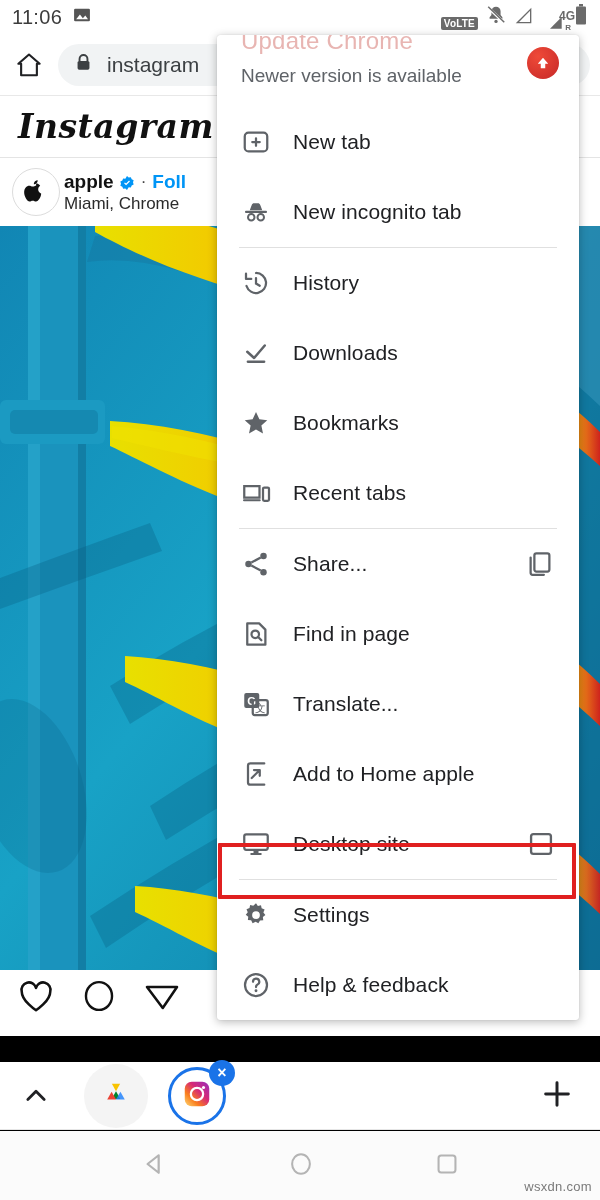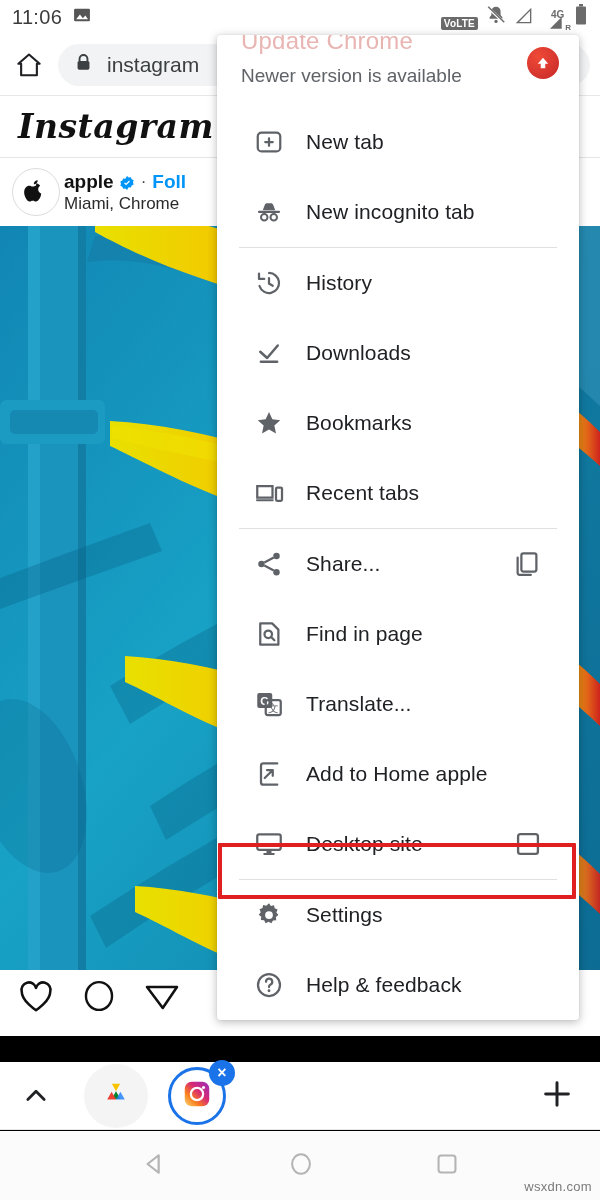--- a/index.html
+++ b/index.html
@@ -18,21 +18,21 @@
     background:#ffffff;display:flex;align-items:center;
     padding:0 12px;box-sizing:border-box;
   }
   .status-time{font-size:20px;color:#3c3c3c;letter-spacing:.3px;font-family:"Liberation Sans",sans-serif;}
   .status-left-icons{display:flex;align-items:center;margin-left:10px;gap:6px;}
   .status-right{margin-left:auto;display:flex;align-items:flex-end;gap:7px;padding-left:11px;}
   .volte{
     background:#6b6b6b;color:#fff;font-size:10px;font-weight:bold;
     padding:1px 3px;border-radius:2px;letter-spacing:.2px;line-height:11px;
   }
-  .sig-4g{font-size:10px;color:#6b6b6b;position:absolute;top:-1px;left:10px;font-weight:bold;}
+  .sig-4g{font-size:12px;color:#6b6b6b;position:absolute;top:-1px;left:18px;font-weight:bold;}
   .sig-r{font-size:8px;color:#6b6b6b;position:absolute;bottom:-2px;right:-4px;font-weight:bold;}
 
   
   .browserbar{
     position:absolute;left:0;top:34px;width:600px;height:62px;
     background:#ffffff;display:flex;align-items:center;
     border-bottom:1px solid #e8e8e8;box-sizing:border-box;
   }
   .home-btn{width:58px;display:flex;justify-content:center;align-items:center;}
   .omnibox{
@@ -83,21 +83,21 @@
   .update-title{
     position:absolute;top:-8px;left:24px;font-size:24px;color:#e8b5b2;letter-spacing:.2px;
   }
   .update-sub{position:absolute;top:30px;left:24px;font-size:19px;color:#5f6368;}
   .update-badge{
     position:absolute;right:20px;top:12px;width:32px;height:32px;border-radius:50%;
     background:radial-gradient(circle at 35% 30%, #ef4a38, #c62828);
     display:flex;align-items:center;justify-content:center;
   }
   .menu-item{
-    height:70px;display:flex;align-items:center;padding:0 37px;box-sizing:border-box;position:relative;
+    height:70px;display:flex;align-items:center;padding:0 24px;box-sizing:border-box;position:relative;
   }
   .mi-icon{width:42px;display:flex;align-items:center;justify-content:flex-start;flex:none;}
   .mi-label{font-size:21px;color:#202124;margin-left:10px;letter-spacing:.1px;}
   .mi-trailing{margin-left:auto;display:flex;align-items:center;}
   .menu-sep{height:1px;background:#e0e0e0;margin:0 22px;}
 
   .highlight-box{
     position:absolute;left:1px;top:808px;width:358px;height:56px;
     border:4px solid #e02020;box-sizing:border-box;pointer-events:none;border-radius:1px;
   }

